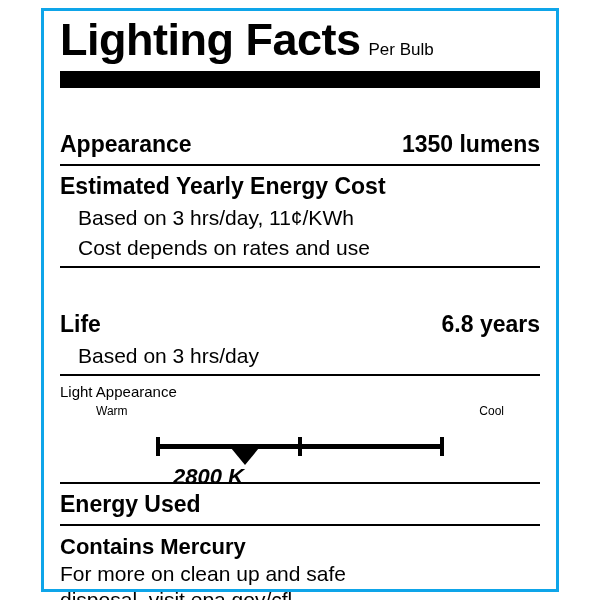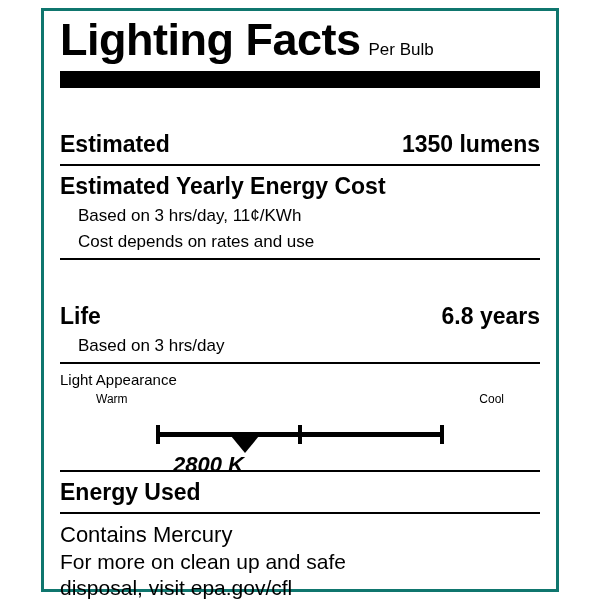--- a/index.html
+++ b/index.html
@@ -14,21 +14,21 @@
     color: #000000;
     overflow: hidden;
   }
   .label-card {
     box-sizing: border-box;
     position: absolute;
     left: 41px;
     top: 8px;
     width: 518px;
     height: 584px;
-    border: 3px solid #0f766e;
+    border: 3px solid #0ea5e9;
     background: #ffffff;
     padding: 0 14px;
   }
   .title-row {
     display: flex;
     align-items: baseline;
     padding-top: 6px;
     padding-left: 2px;
   }
   .title-main {
@@ -62,21 +62,21 @@
     display: flex;
     justify-content: space-between;
     align-items: baseline;
     font-size: 23px;
     font-weight: bold;
     padding: 7px 0 6px 0;
   }
   .row .left { white-space: nowrap; }
   .row .right { white-space: nowrap; margin-top: 36px; }
   .subline {
-    font-size: 17px;
+    font-size: 21px;
     font-weight: normal;
     padding: 0 0 6px 18px;
   }
   .appearance-head {
     font-size: 15px;
     font-weight: normal;
     padding: 7px 0 2px 0;
   }
   .warm-cool {
     display: flex;
@@ -122,21 +122,21 @@
   }
   .kelvin {
     position: absolute;
     top: 40px;
     left: 113px;
     font-size: 22px;
     font-weight: bold;
   }
   .mercury-head {
     font-size: 22px;
-    font-weight: normal;
+    font-weight: bold;
     padding: 8px 0 1px 0;
   }
   .mercury-line {
     font-size: 21px;
     font-weight: normal;
     line-height: 1.22;
   }
 </style>
 </head>
 <body>
@@ -145,21 +145,21 @@
 
   <div class="title-row">
     <span class="title-main">Lighting Facts</span>
     <span class="title-sub">Per Bulb</span>
   </div>
 
   <div class="black-bar"></div>
 
   <div class="section">
     <div class="row">
-      <span class="left">Estimated</span>
+      <span class="left">Appearance</span>
       <span class="right">1350 lumens</span>
     </div>
   </div>
 
   <div class="rule"></div>
 
   <div class="section">
     <div class="row">
       <span class="left">Estimated Yearly Energy Cost</span>
     </div>

